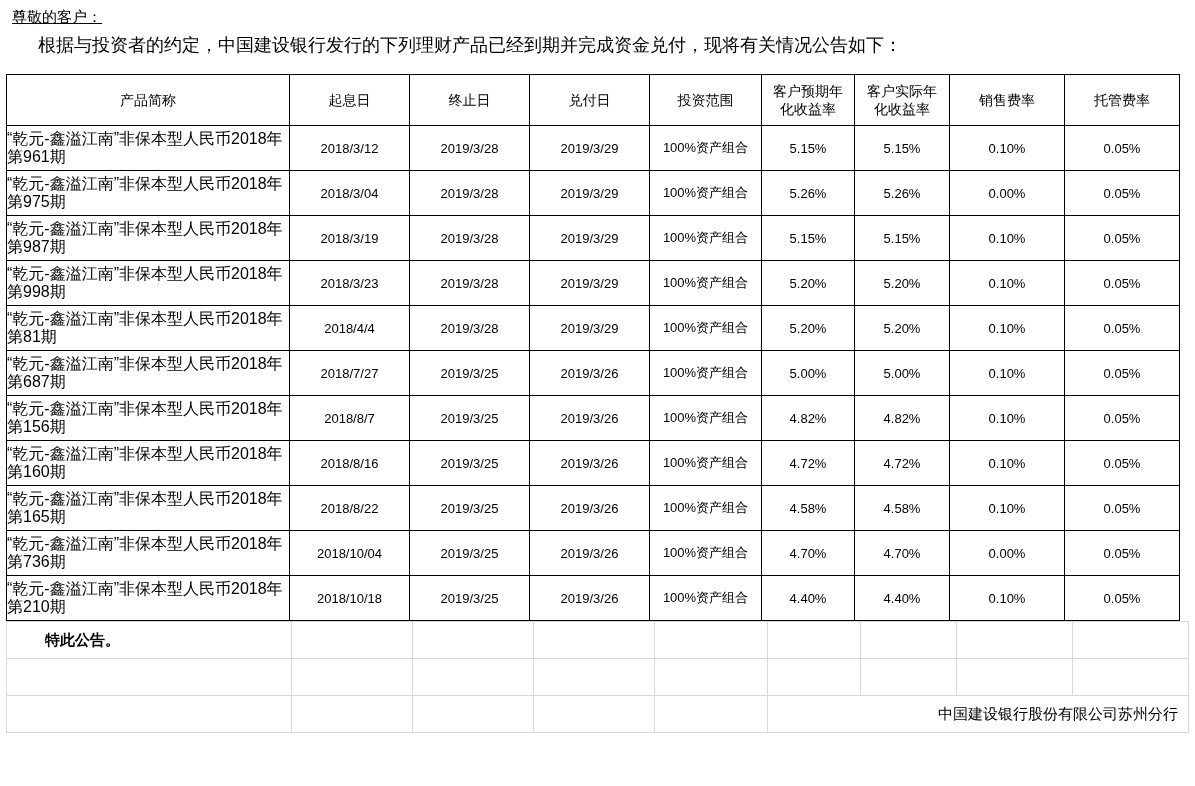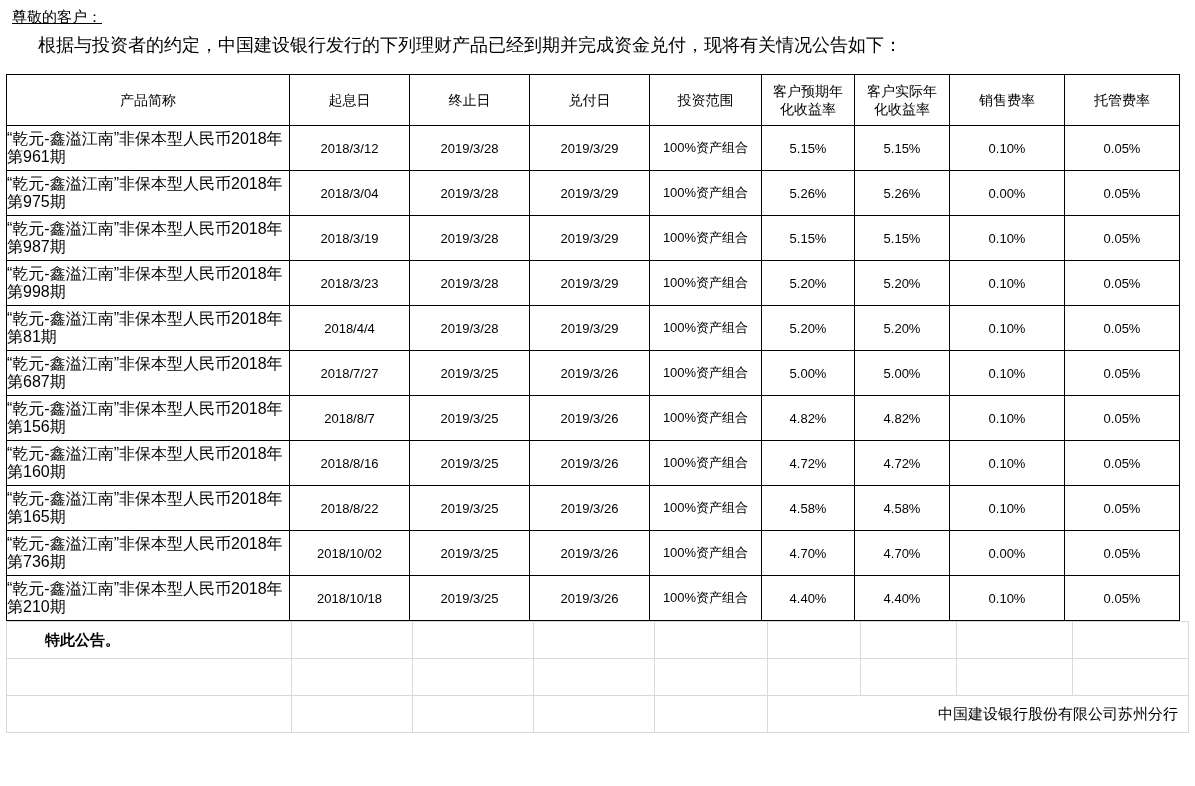--- a/index.html
+++ b/index.html
@@ -239,21 +239,21 @@
           <td>2019/3/25</td>
           <td>2019/3/26</td>
           <td>100%资产组合</td>
           <td>4.58%</td>
           <td>4.58%</td>
           <td>0.10%</td>
           <td>0.05%</td>
         </tr>
         <tr>
           <td class="prod">“乾元-鑫溢江南”非保本型人民币2018年第736期</td>
-          <td>2018/10/02</td>
+          <td>2018/10/04</td>
           <td>2019/3/25</td>
           <td>2019/3/26</td>
           <td>100%资产组合</td>
           <td>4.70%</td>
           <td>4.70%</td>
           <td>0.00%</td>
           <td>0.05%</td>
         </tr>
         <tr>
           <td class="prod">“乾元-鑫溢江南”非保本型人民币2018年第210期</td>

